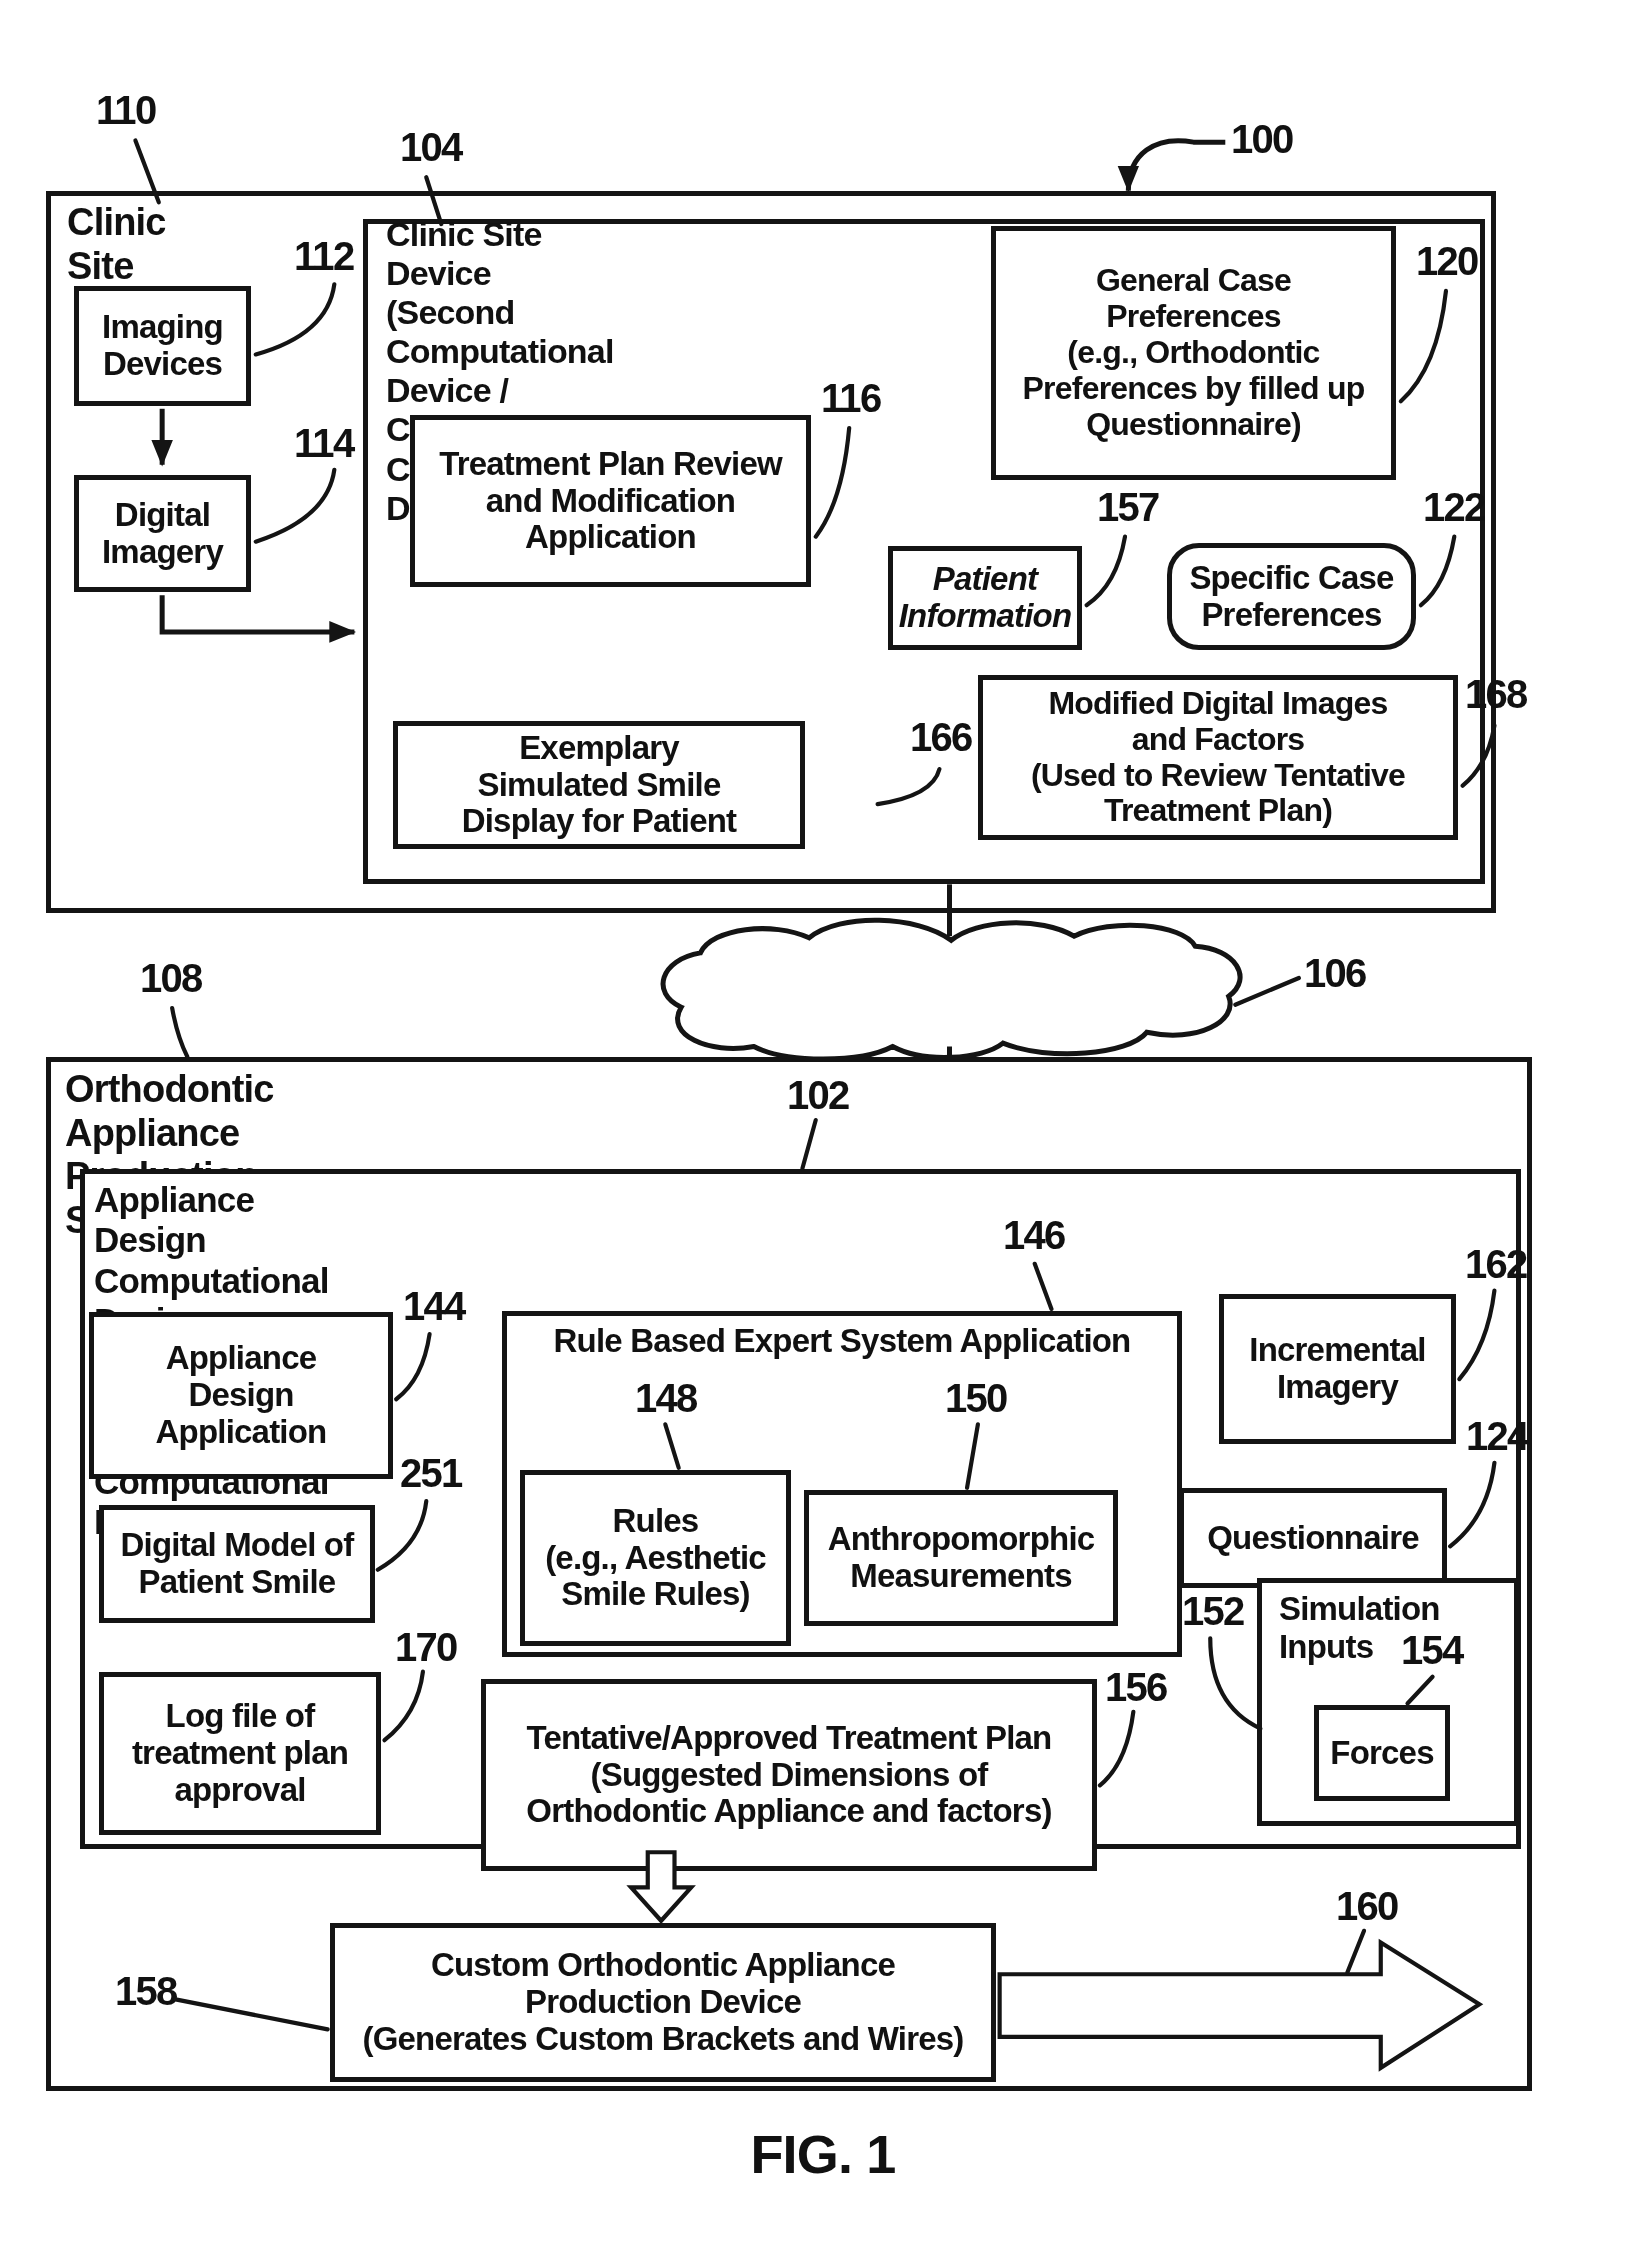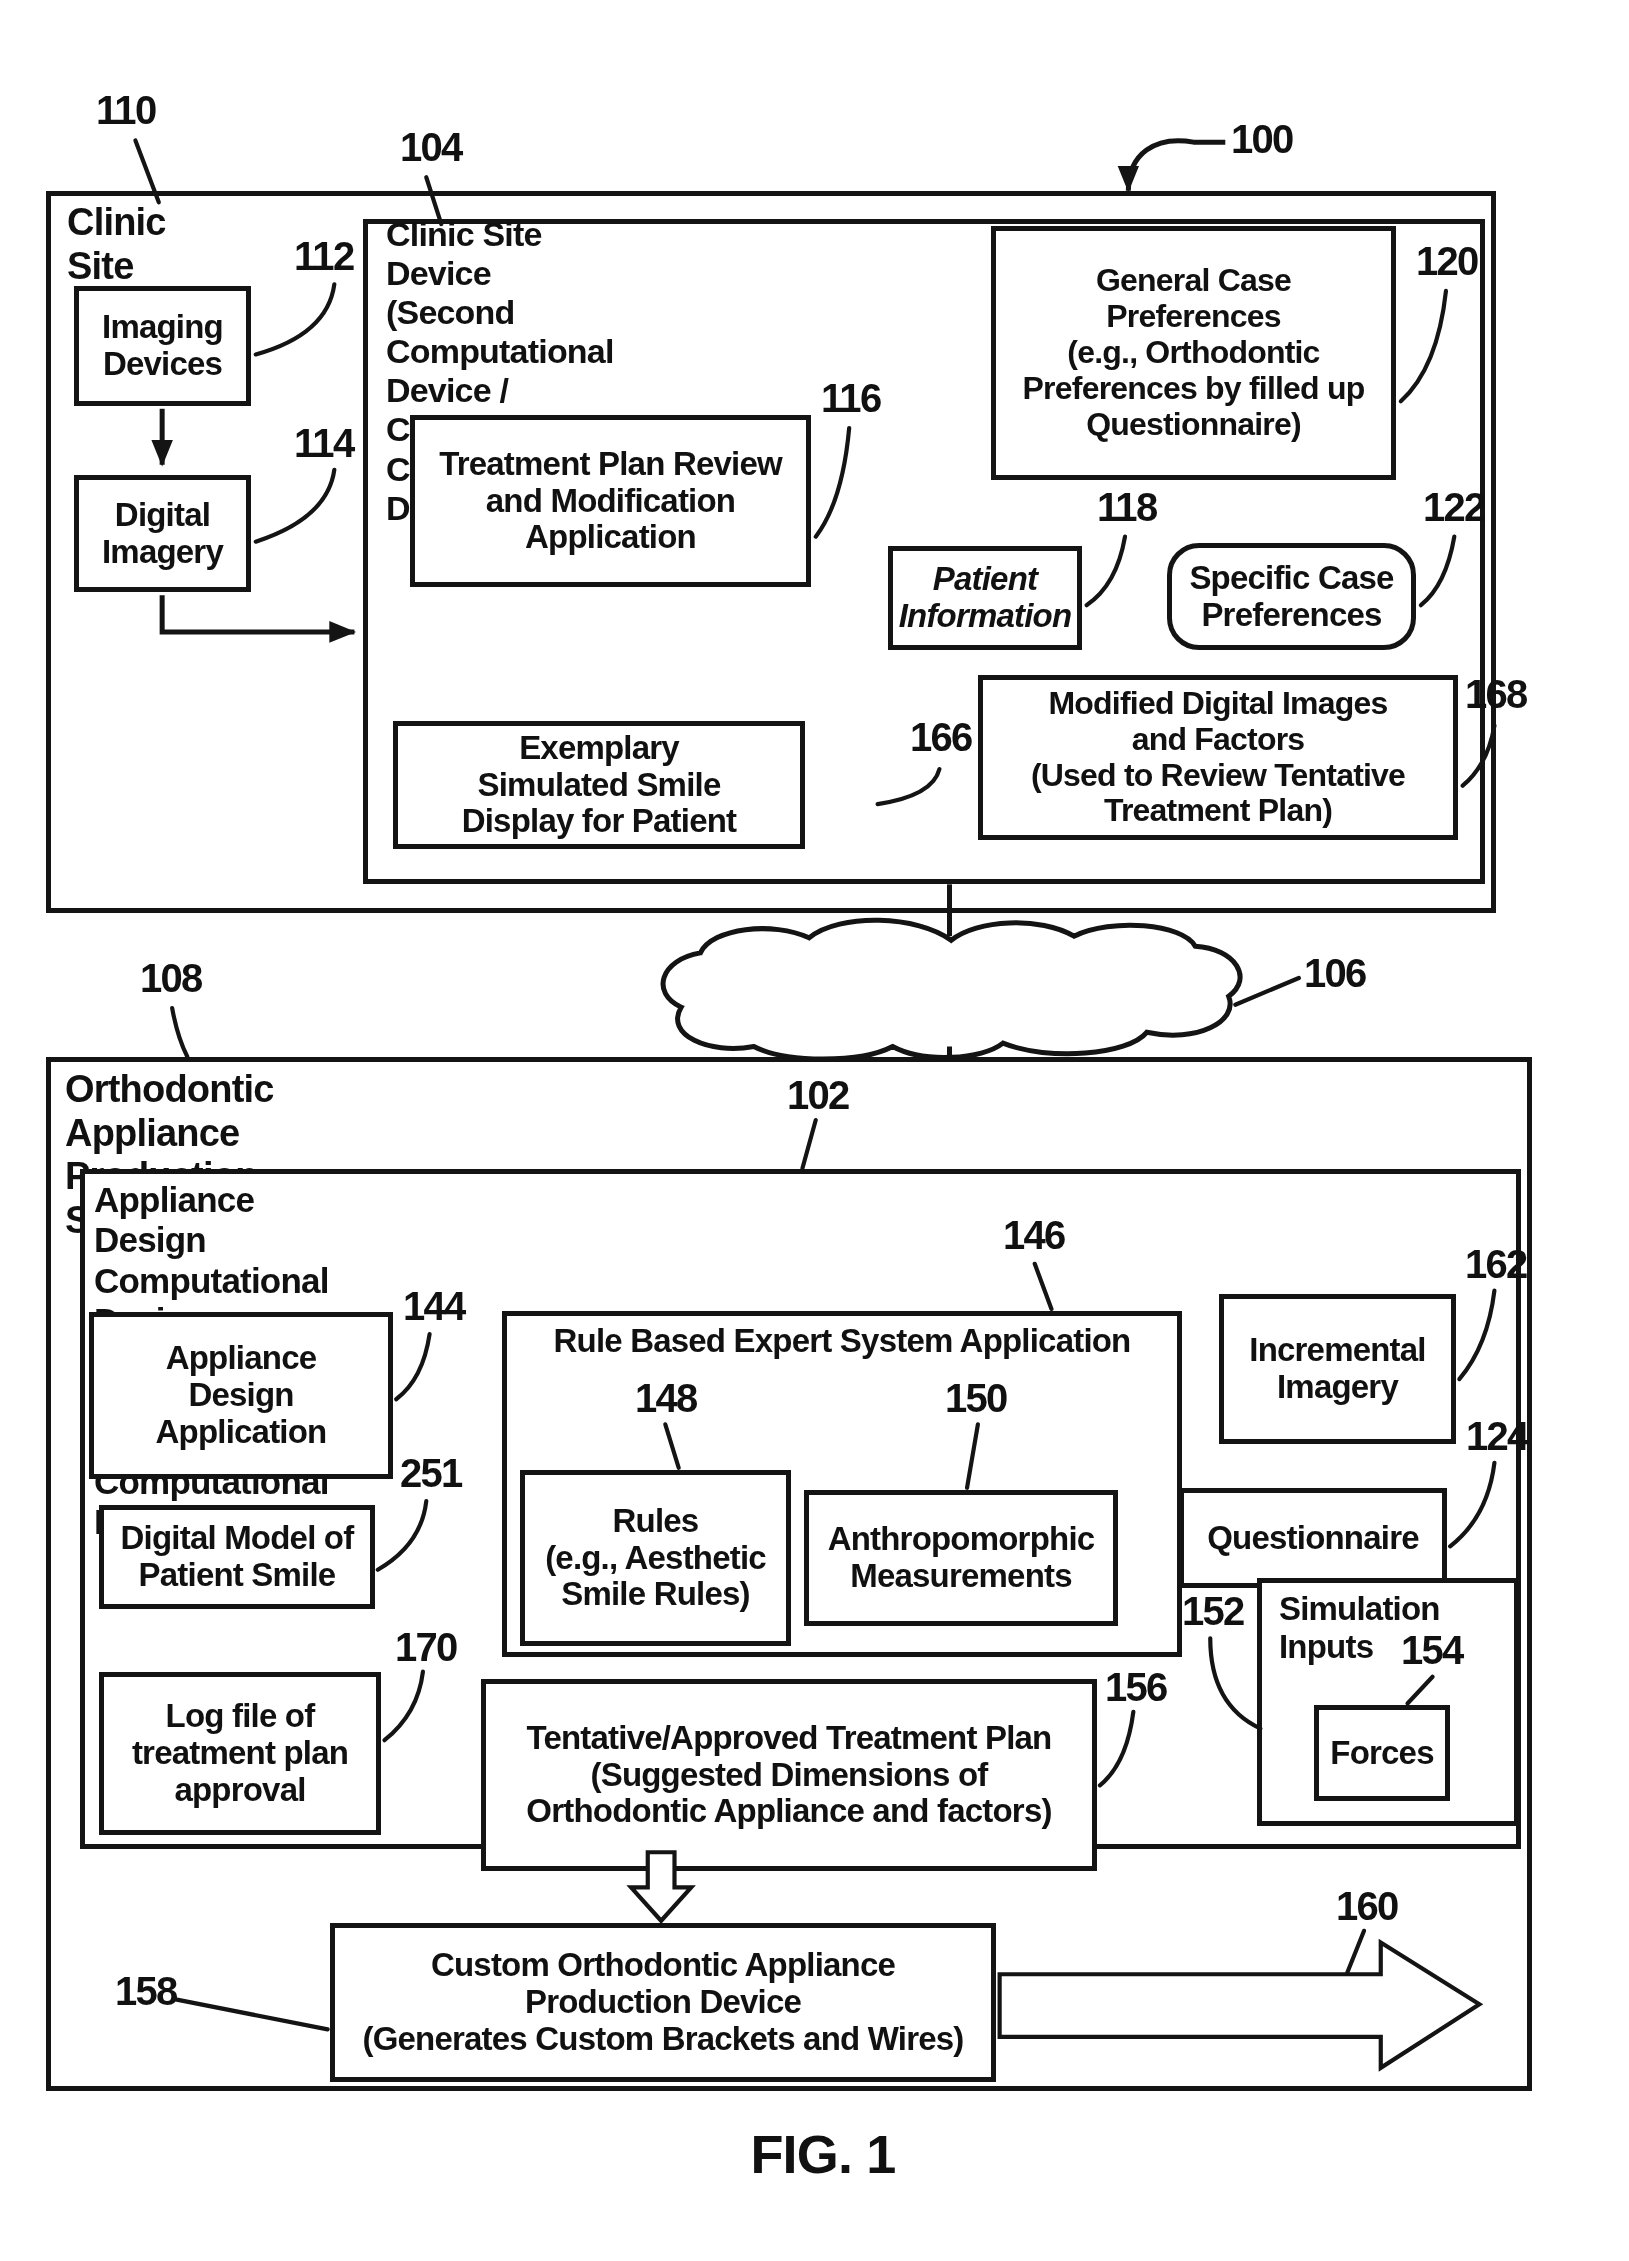--- a/index.html
+++ b/index.html
@@ -112,21 +112,21 @@
       <span class="box-label fs40">Rules
 (e.g., Aesthetic
 Smile Rules)</span>
     </div>
 
     <div class="box b7" style="left:804px;top:1490px;width:314px;height:136px;">
       <span class="box-label fs40">Anthropomorphic
 Measurements</span>
     </div>
 
-    <div class="box b7" style="left:99px;top:1505px;width:276px;height:104px;">
+    <div class="box b7" style="left:99px;top:1505px;width:276px;height:118px;">
       <span class="box-label fs40">Digital Model of
 Patient Smile</span>
     </div>
 
     <div class="box b7" style="left:99px;top:1672px;width:282px;height:163px;">
       <span class="box-label fs40">Log file of
 treatment plan
 approval</span>
     </div>
 
@@ -160,21 +160,21 @@
 
     <div class="floating" style="left:1011px;top:1980px;width:359px;text-align:center;font-size:33px;">ship device to clinic site</div>
 
     <div class="ref" style="left:96px;top:90px;">110</div>
     <div class="ref" style="left:400px;top:127px;">104</div>
     <div class="ref" style="left:1231px;top:119px;">100</div>
     <div class="ref" style="left:294px;top:236px;">112</div>
     <div class="ref" style="left:294px;top:423px;">114</div>
     <div class="ref" style="left:821px;top:378px;">116</div>
     <div class="ref" style="left:1416px;top:241px;">120</div>
-    <div class="ref" style="left:1097px;top:487px;">118</div>
+    <div class="ref" style="left:1097px;top:487px;">157</div>
     <div class="ref" style="left:1423px;top:487px;">122</div>
     <div class="ref" style="left:910px;top:717px;">166</div>
     <div class="ref" style="left:1465px;top:674px;">168</div>
     <div class="ref" style="left:1304px;top:953px;">106</div>
     <div class="ref" style="left:140px;top:958px;">108</div>
     <div class="ref" style="left:787px;top:1075px;">102</div>
     <div class="ref" style="left:1003px;top:1215px;">146</div>
     <div class="ref" style="left:403px;top:1286px;">144</div>
     <div class="ref" style="left:1465px;top:1244px;">162</div>
     <div class="ref" style="left:635px;top:1378px;">148</div>

